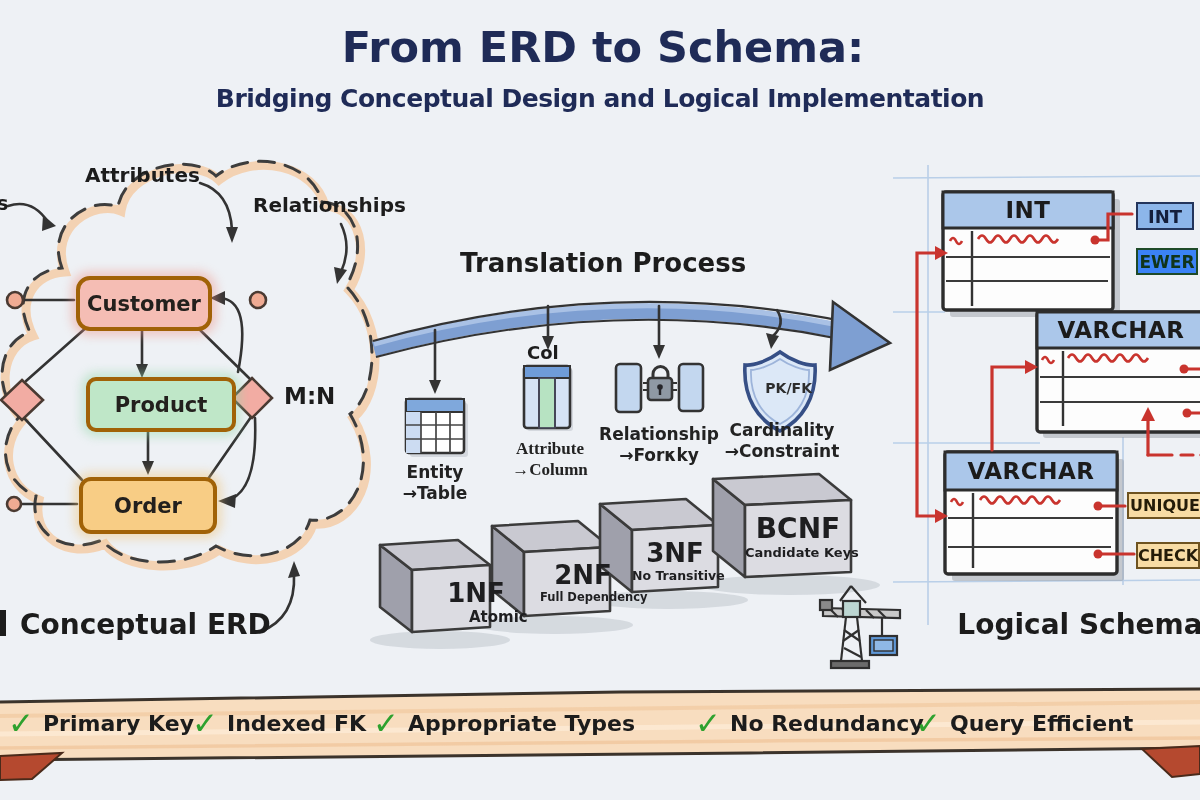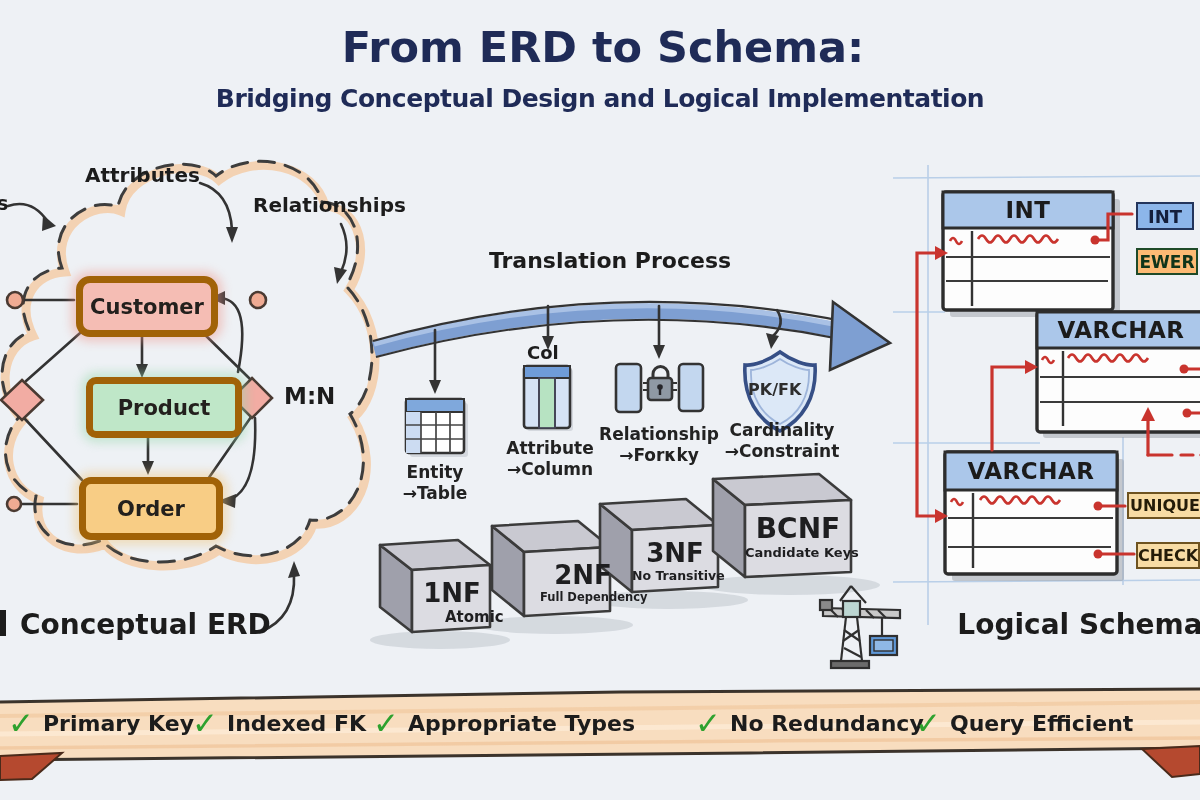--- a/index.html
+++ b/index.html
@@ -8,21 +8,21 @@
     background:#eef1f5;
     font-family:"DejaVu Sans","Liberation Sans",sans-serif;
     color:#1c1c1c;
   }
   #art{position:absolute;left:0;top:0;}
   .txt{position:absolute;white-space:nowrap;font-weight:700;}
   .title1{font-size:43px;color:#1f2b57;left:6px;right:0;top:22px;text-align:center;letter-spacing:0px;}
   .title2{font-size:25px;color:#1f2b57;left:0;right:0;top:84px;text-align:center;letter-spacing:-0.5px;}
   .entity{
     position:absolute;display:flex;align-items:center;justify-content:center;
-    border:7px solid #a16207;font-weight:700;font-size:21px;color:#23201d;
+    border:4px solid #a16207;font-weight:700;font-size:21px;color:#23201d;
   }
   .stepLabel{position:absolute;text-align:center;font-weight:700;font-size:17px;line-height:21px;color:#222;}
   .cubeLabel{position:absolute;text-align:center;font-weight:700;color:#1e1e20;}
   .cubeLabel .nf{display:block;}
   .cubeLabel .sub{display:block;white-space:nowrap;}
   .tblHeader{position:absolute;text-align:center;font-weight:700;font-size:23px;color:#1b1b1b;letter-spacing:0.5px;}
   .badge{
     position:absolute;display:flex;align-items:center;justify-content:center;
     font-weight:700;border:2.5px solid #3a3a3a;box-sizing:border-box;
   }
@@ -286,42 +286,42 @@
   <div class="entity" style="left:76px;top:276px;width:128px;height:47px;background:#f5bdb4;border-radius:14px;box-shadow:0 0 10px 5px rgba(238,150,140,0.45);">
     <span>Customer</span>
   </div>
   <div class="entity" style="left:86px;top:377px;width:142px;height:47px;background:#bfe7c8;border-radius:10px;box-shadow:0 0 10px 5px rgba(150,215,170,0.45);">
     <span>Product</span>
   </div>
   <div class="entity" style="left:79px;top:477px;width:130px;height:49px;background:#f8cd85;border-radius:12px;box-shadow:0 0 10px 5px rgba(240,195,120,0.45);">
     <span>Order</span>
   </div>
 
-  <div class="txt" style="left:460px;top:248px;width:300px;text-align:center;font-size:22px;">Translation Process</div>
+  <div class="txt" style="left:460px;top:248px;width:300px;font-size:26px;">Translation Process</div>
   <div class="txt" style="left:527px;top:342px;font-size:18px;">Col</div>
 
   <div class="stepLabel" style="left:385px;top:462px;width:100px;">
     <span>Entity</span><br>
     <span>→Table</span>
   </div>
-  <div class="stepLabel" style="left:495px;top:438px;width:110px;">
+  <div class="stepLabel" style="left:495px;top:438px;width:110px;font-family:Liberation Serif, serif;">
     <span>Attribute</span><br>
     <span>→Column</span>
   </div>
   <div class="stepLabel" style="left:722px;top:420px;width:120px;">
     <span>Cardinality</span><br>
     <span>→Constraint</span>
   </div>
   <div class="stepLabel" style="left:592px;top:424px;width:134px;">
     <span>Relationship</span><br>
     <span>→Forκky</span>
   </div>
-  <div class="txt" style="left:748px;top:380px;width:64px;text-align:left;font-size:16px;color:#2d2d2d;">PK/FK</div>
-
-  <div class="cubeLabel" style="left:412px;top:578px;width:80px;">
+  <div class="txt" style="left:748px;top:380px;width:64px;text-align:right;font-size:14px;color:#2d2d2d;">PK/FK</div>
+
+  <div class="cubeLabel" style="left:436px;top:578px;width:80px;">
     <span class="nf" style="font-size:26px;">1NF</span>
     <span class="sub" style="font-size:15px;margin-left:33px;">Atomic</span>
   </div>
   <div class="cubeLabel" style="left:524px;top:560px;width:86px;margin-left:16px;">
     <span class="nf" style="font-size:26px;">2NF</span>
     <span class="sub" style="font-size:11.5px;">Full Dependency</span>
   </div>
   <div class="cubeLabel" style="left:632px;top:538px;width:86px;">
     <span class="nf" style="font-size:26px;">3NF</span>
     <span class="sub" style="font-size:12.5px;">No Transitive</span>
@@ -331,21 +331,21 @@
     <span class="sub" style="font-size:13px;">Candidate Keys</span>
   </div>
 
   <div class="tblHeader" style="left:943px;top:197px;width:170px;">INT</div>
   <div class="tblHeader" style="left:1037px;top:317px;width:168px;">VARCHAR</div>
   <div class="tblHeader" style="left:945px;top:458px;width:172px;">VARCHAR</div>
 
   <div class="badge" style="left:1136px;top:202px;width:58px;height:28px;background:#8cb6ea;border-color:#23355c;color:#141f3c;font-size:18px;">
     <span>INT</span>
   </div>
-  <div class="badge" style="left:1136px;top:248px;width:62px;height:27px;background:#fdba74;border-color:#1e4a28;color:#10341a;font-size:17px;">
+  <div class="badge" style="left:1136px;top:248px;width:62px;height:27px;background:#3b82f6;border-color:#1e4a28;color:#10341a;font-size:17px;">
     <span>EWER</span>
   </div>
   <div class="badge" style="left:1127px;top:492px;width:76px;height:27px;background:#f8dca4;border-color:#6e5320;color:#241c08;font-size:16px;">
     <span>UNIQUE</span>
   </div>
   <div class="badge" style="left:1136px;top:542px;width:64px;height:27px;background:#f8dca4;border-color:#6e5320;color:#241c08;font-size:16px;">
     <span>CHECK</span>
   </div>
 
   <div class="txt" style="left:955px;top:608px;width:250px;text-align:center;font-size:28px;">Logical Schema</div>

